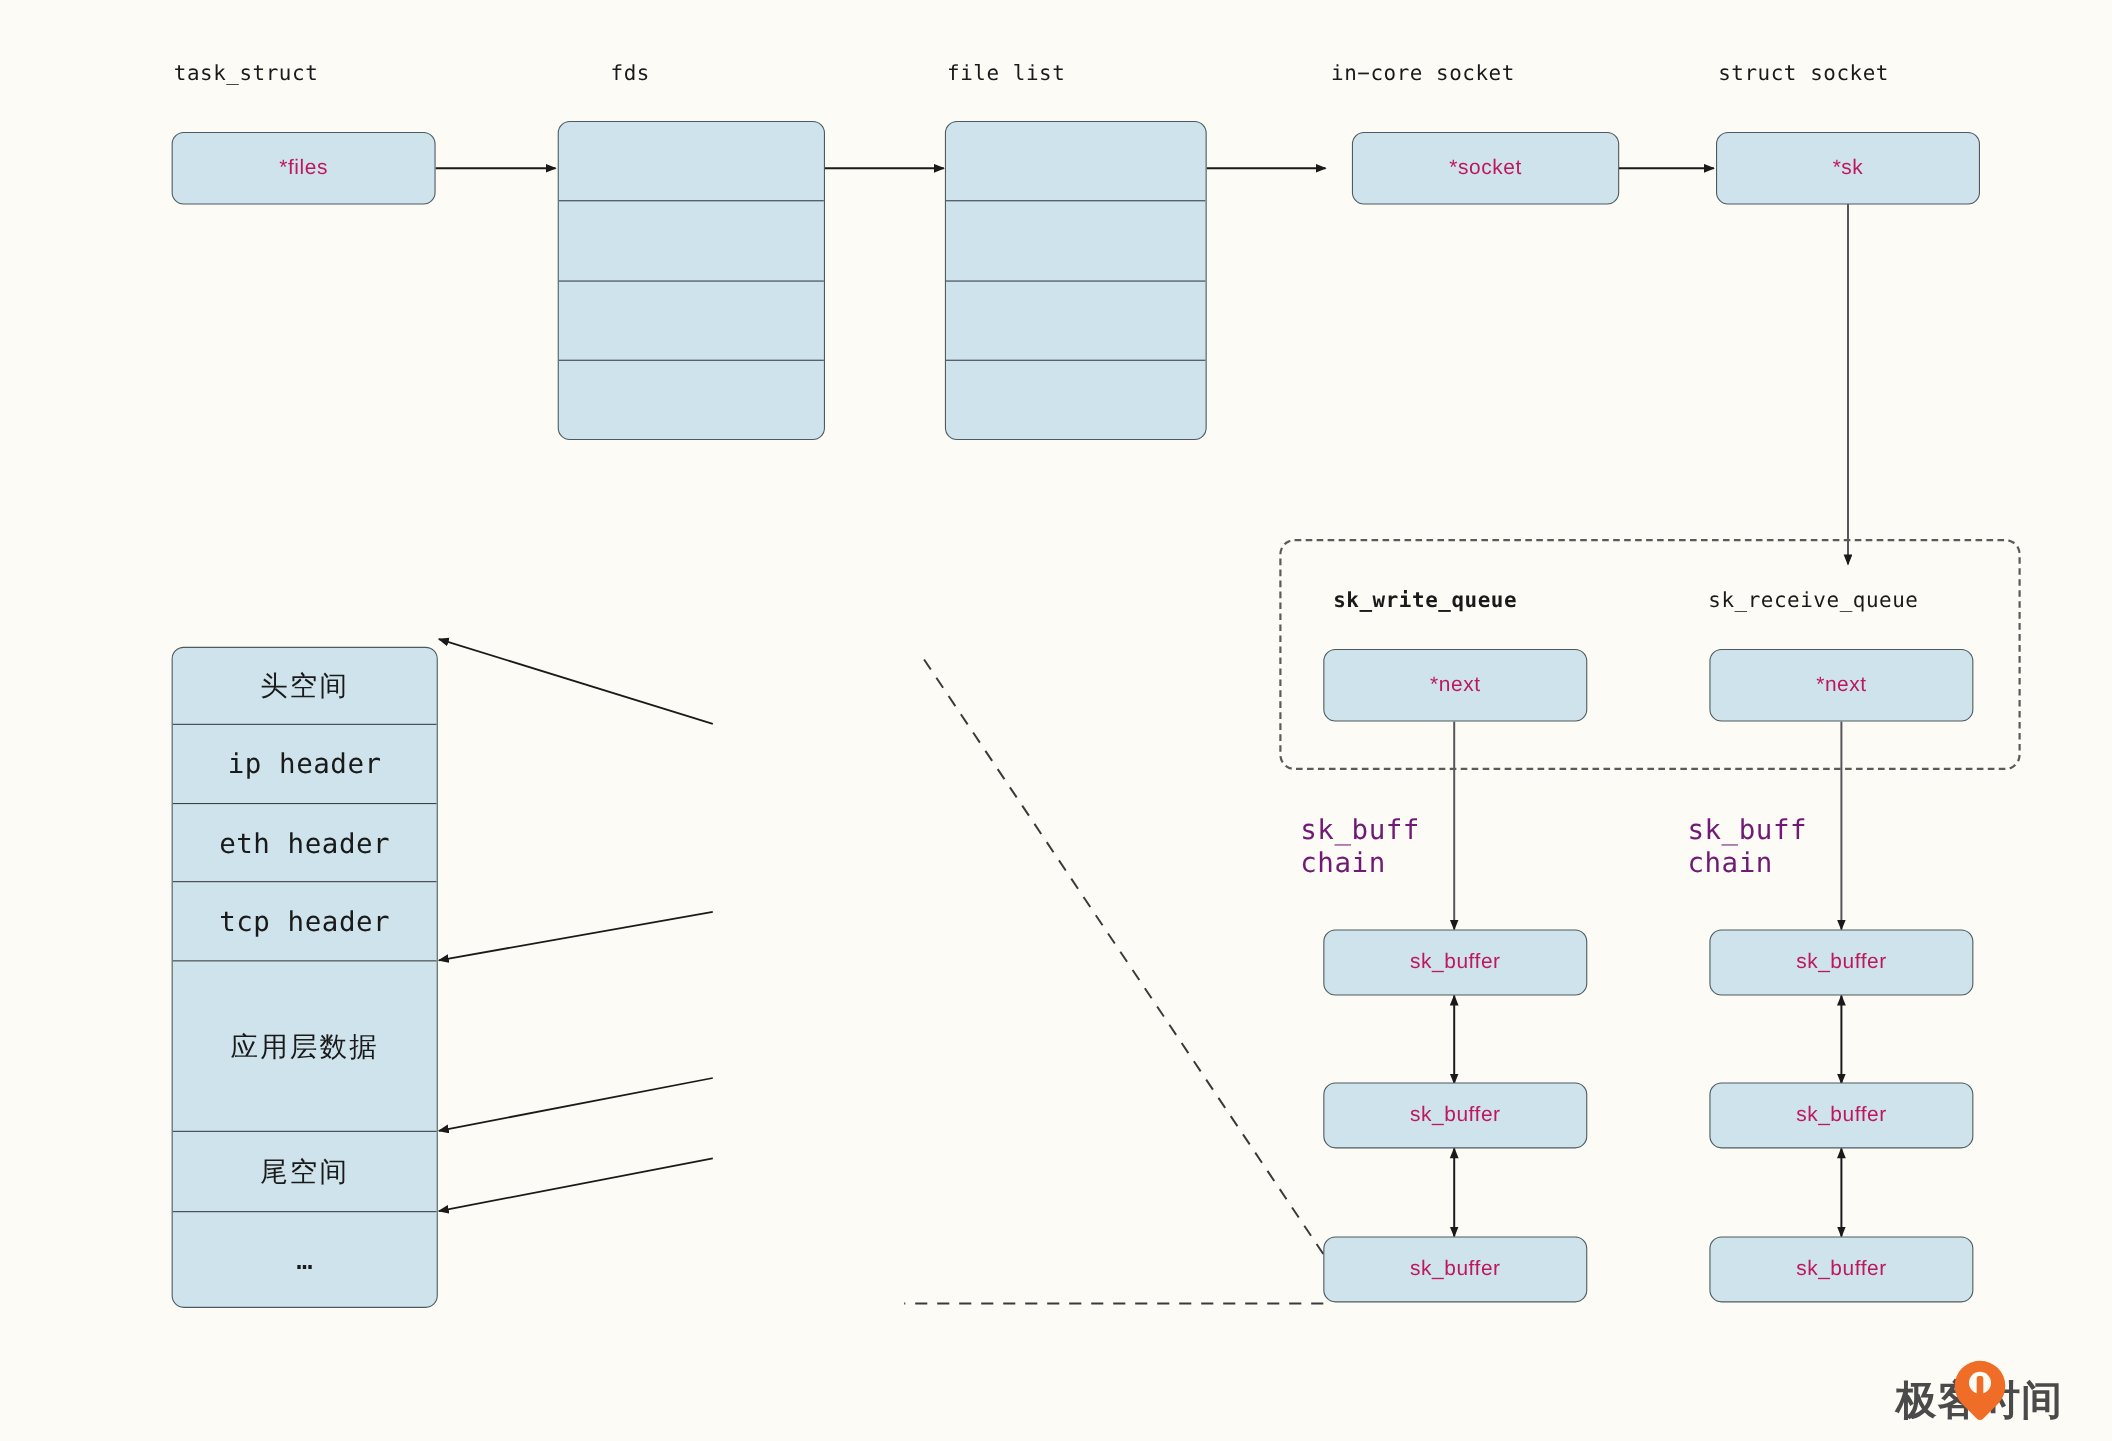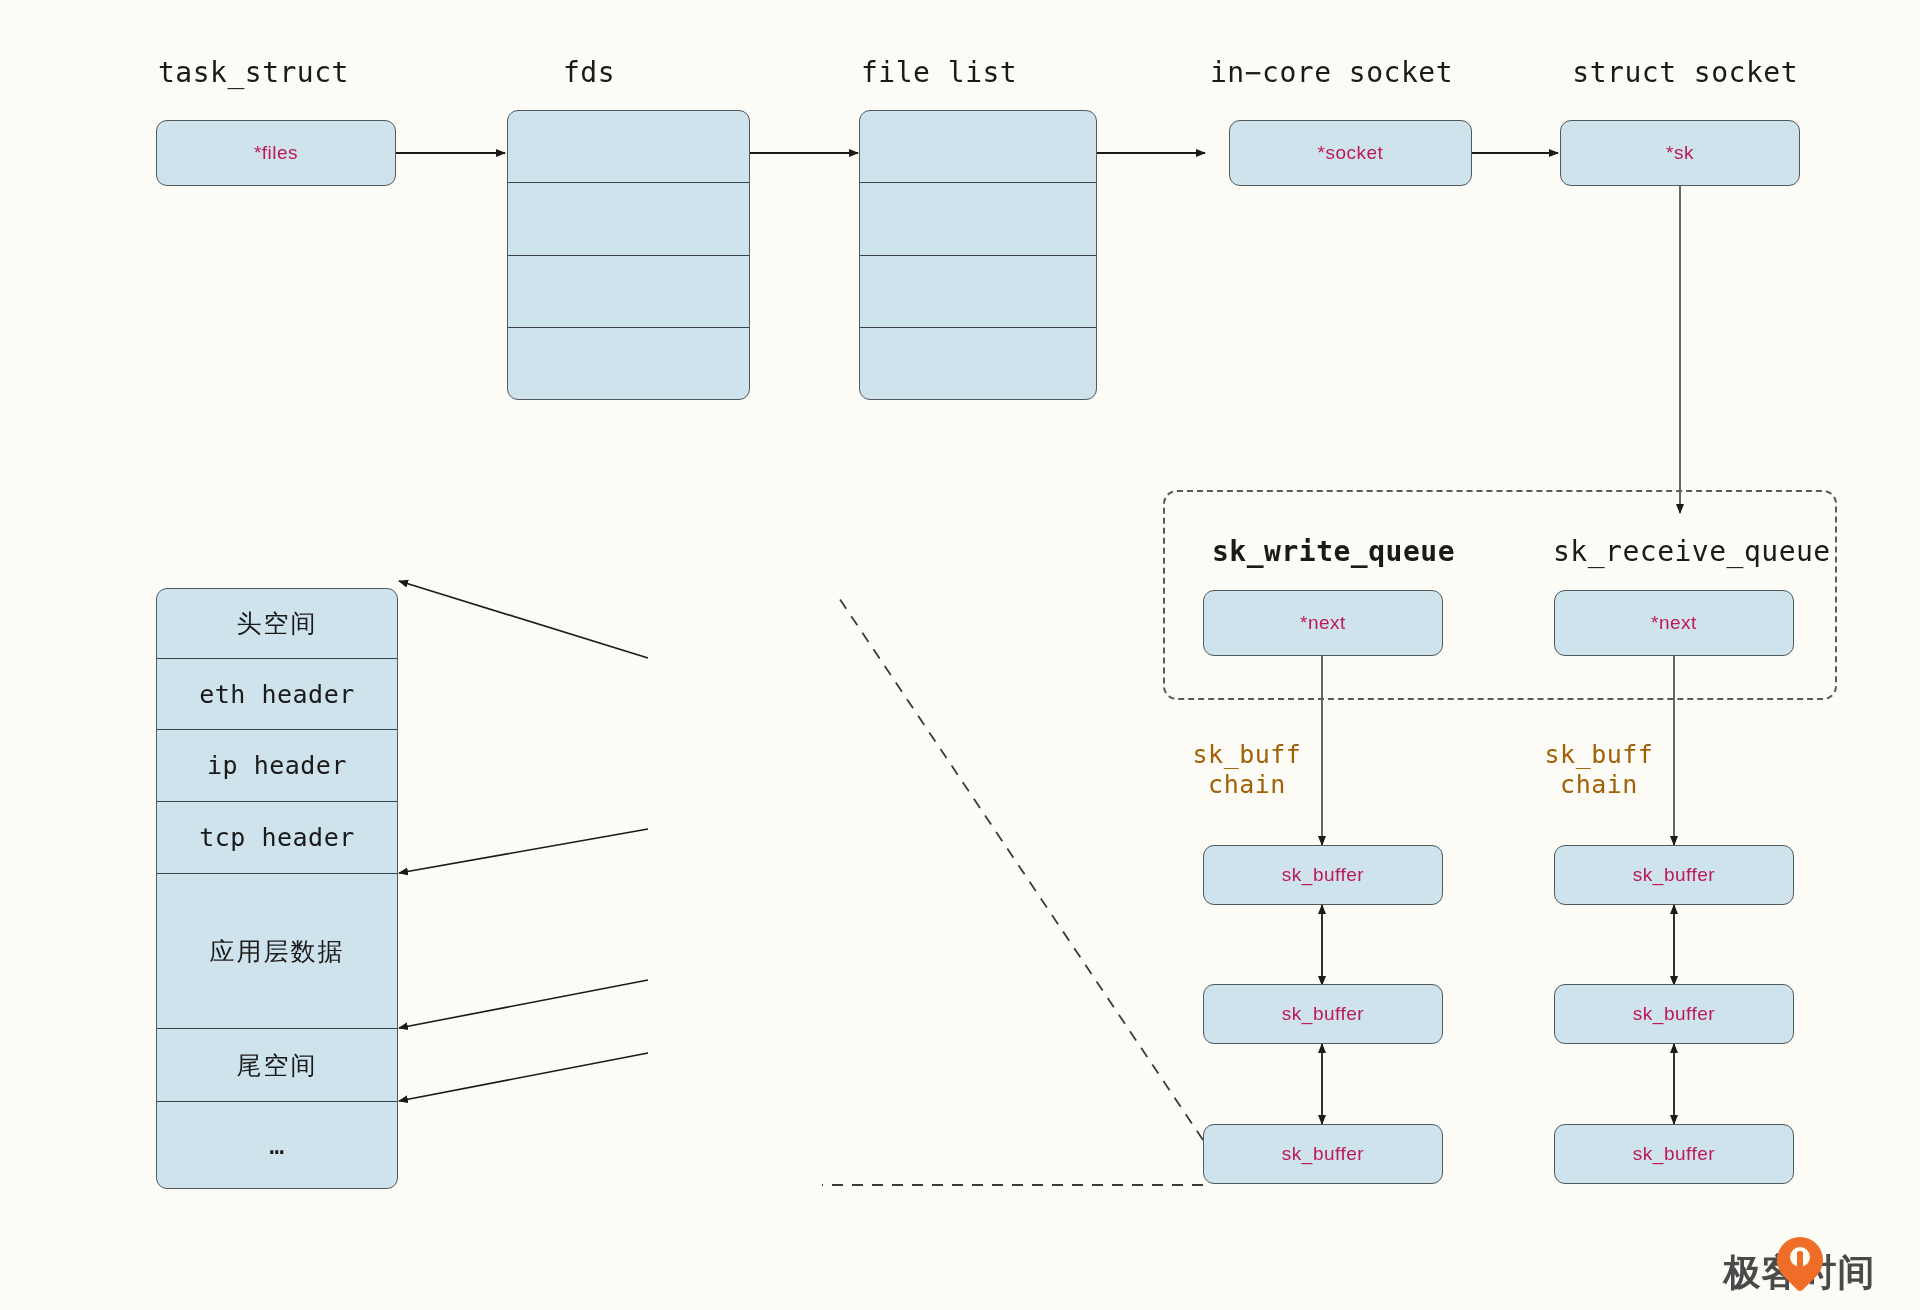--- a/index.html
+++ b/index.html
@@ -21,24 +21,24 @@
     position: absolute;
     left: 0;
     top: 0;
     width: 1920px;
     height: 1310px;
     pointer-events: none;
   }
   .caption {
     position: absolute;
     font-family: "DejaVu Sans Mono", "Liberation Mono", monospace;
-    font-size: 28px;
+    font-size: 19px;
     color: #1a1a1a;
     white-space: nowrap;
-    text-align: right;
+    text-align: left;
     letter-spacing: 0.5px;
   }
   .box {
     position: absolute;
     background: #cfe3ec;
     border: 1.6px solid #4e5a5f;
     border-radius: 11px;
     box-sizing: border-box;
     display: flex;
     align-items: center;
@@ -95,22 +95,22 @@
     font-family: "DejaVu Sans Mono", "Liberation Mono", monospace;
     font-size: 25px;
     color: #1a1a1a;
     letter-spacing: 0.5px;
     white-space: nowrap;
   }
   .chainlabel {
     position: absolute;
     font-family: "DejaVu Sans Mono", "Liberation Mono", monospace;
     font-size: 25px;
-    color: #a16207;
-    text-align: center;
+    color: #701a75;
+    text-align: left;
     line-height: 1.18;
     white-space: pre;
     letter-spacing: 0.5px;
   }
   
   #logo {
     position: absolute;
     left: 1697px;
     top: 1237px;
     width: 205px;
@@ -242,22 +242,22 @@
   <div class="box" style="left:1203px; top:845px; width:240px; height:60px;">sk_buffer</div>
   <div class="box" style="left:1203px; top:984px; width:240px; height:60px;">sk_buffer</div>
   <div class="box" style="left:1203px; top:1124px; width:240px; height:60px;">sk_buffer</div>
 
   <div class="box" style="left:1554px; top:845px; width:240px; height:60px;">sk_buffer</div>
   <div class="box" style="left:1554px; top:984px; width:240px; height:60px;">sk_buffer</div>
   <div class="box" style="left:1554px; top:1124px; width:240px; height:60px;">sk_buffer</div>
 
   <div class="stack" style="left:156px; top:588px; width:242px; height:601px;">
     <div class="cell cjk" style="flex:0 0 70px;">头空间</div>
+    <div class="cell" style="flex:0 0 72px;">ip header</div>
     <div class="cell" style="flex:0 0 71px;">eth header</div>
-    <div class="cell" style="flex:0 0 72px;">ip header</div>
     <div class="cell" style="flex:0 0 72px;">tcp header</div>
     <div class="cell cjk" style="flex:0 0 155px;">应用层数据</div>
     <div class="cell cjk" style="flex:0 0 73px;">尾空间</div>
     <div class="cell" style="flex:1 1 auto;">…</div>
   </div>
 
 
   <div id="logo">
     <div class="mark">
       <div class="pin"></div>

